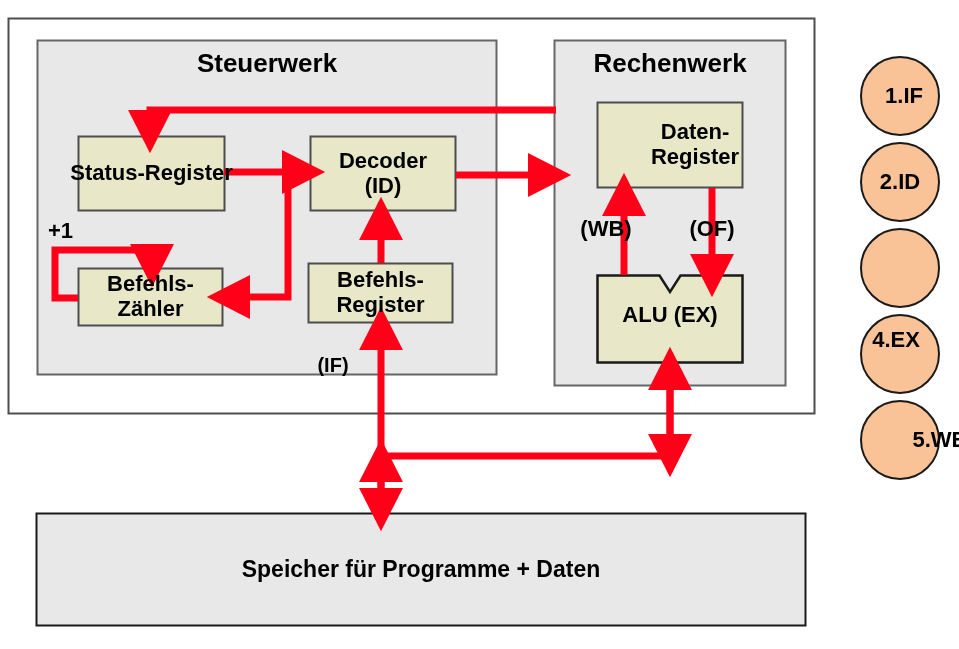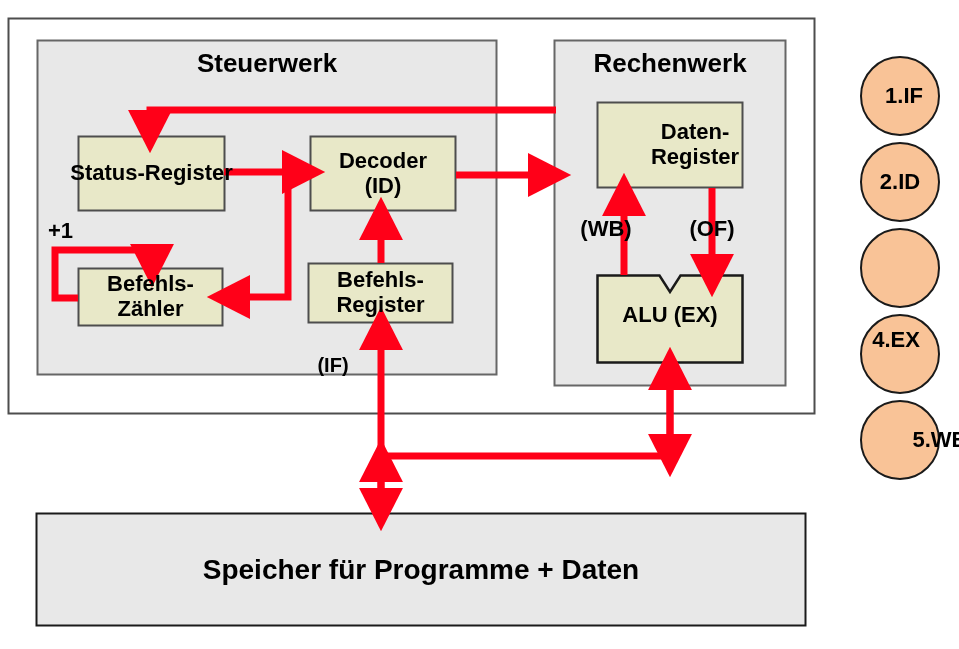--- a/index.html
+++ b/index.html
@@ -6,21 +6,21 @@
   body{font-family:"Liberation Sans",sans-serif;}
   #stage{position:relative;width:959px;height:649px;background:#ffffff;overflow:hidden;font-weight:bold;}
   #stage svg{position:absolute;left:0;top:0;}
   .lbl{position:absolute;display:flex;align-items:center;justify-content:center;
        text-align:center;color:#000000;line-height:1.12;pointer-events:none;}
   .box-title{font-size:20px;}
   .unit-title{font-size:26px;}
   .reg-text{font-size:22px;}
   .small-text{font-size:22px;}
   .circ-text{font-size:22px;}
-  .mem-text{font-size:28px;}
+  .mem-text{font-size:23px;}
 </style>
 </head>
 <body>
 
 <div id="stage">
 
   <svg width="959" height="649">
     <defs>
       <marker id="ah" markerWidth="7" markerHeight="7" refX="2.6" refY="3.5" orient="auto" markerUnits="strokeWidth">
         <path d="M0,0.35 L6.2,3.5 L0,6.65 z" fill="#ff0018"></path>

